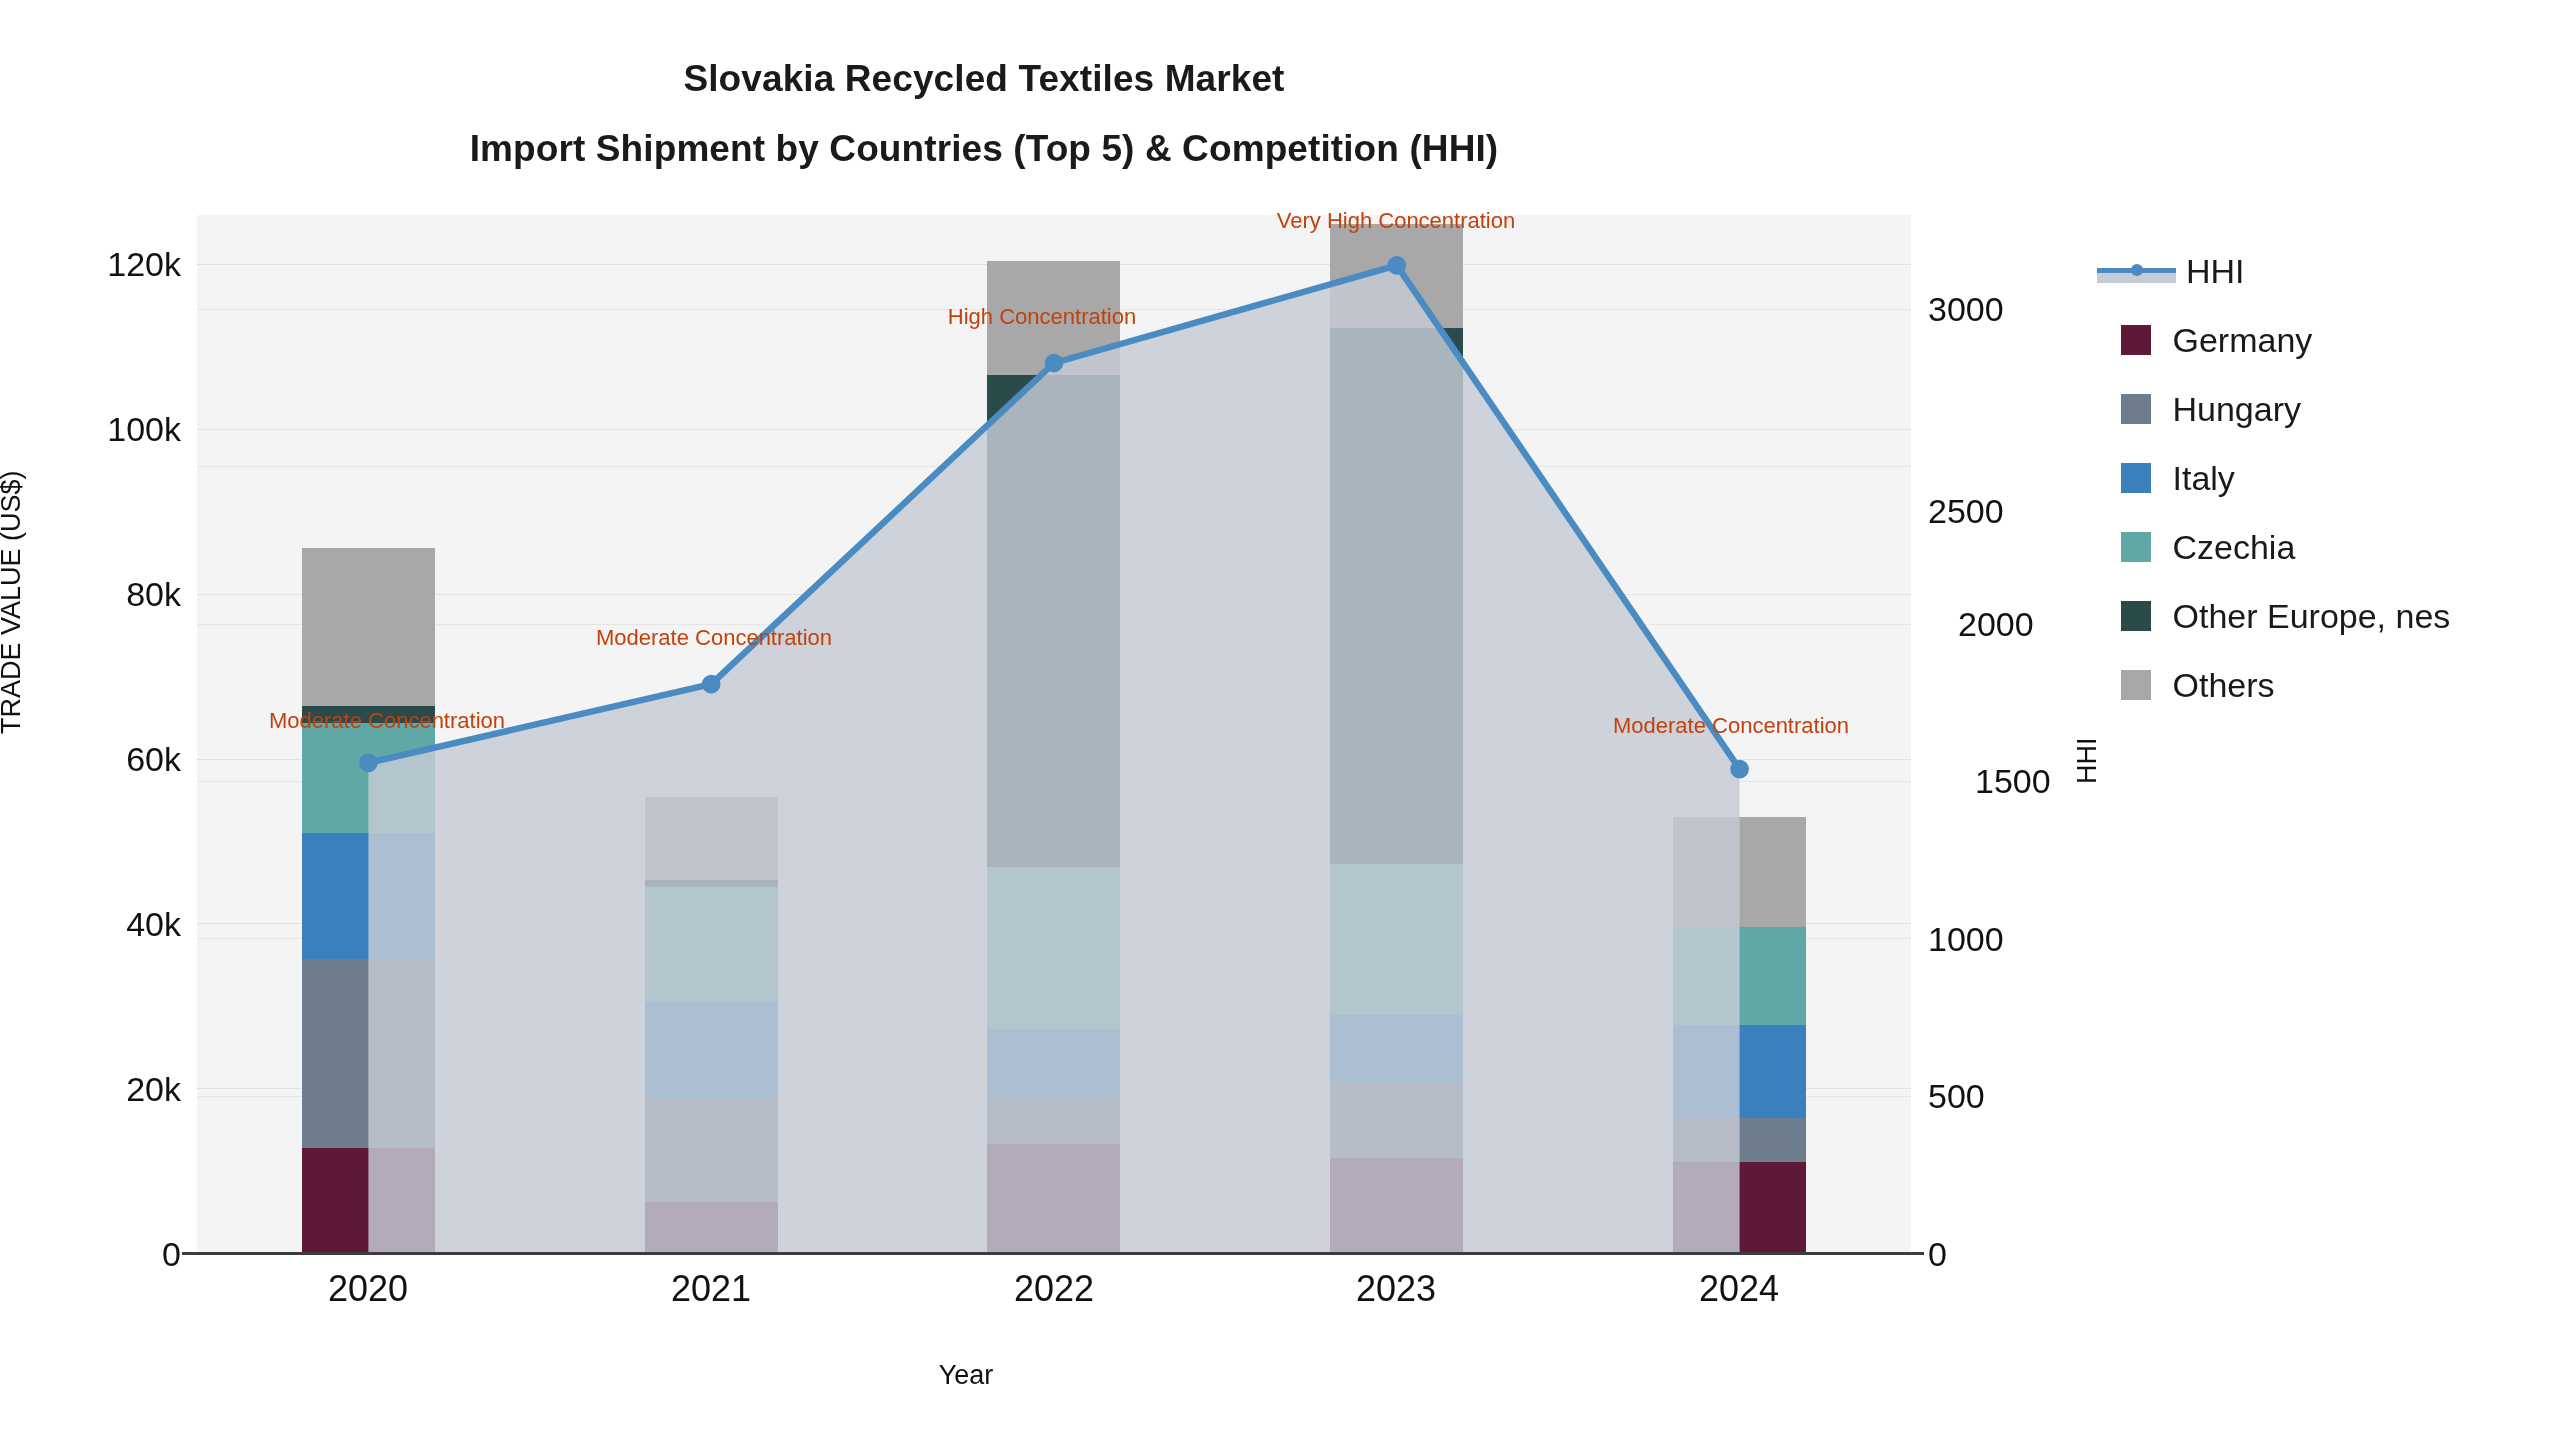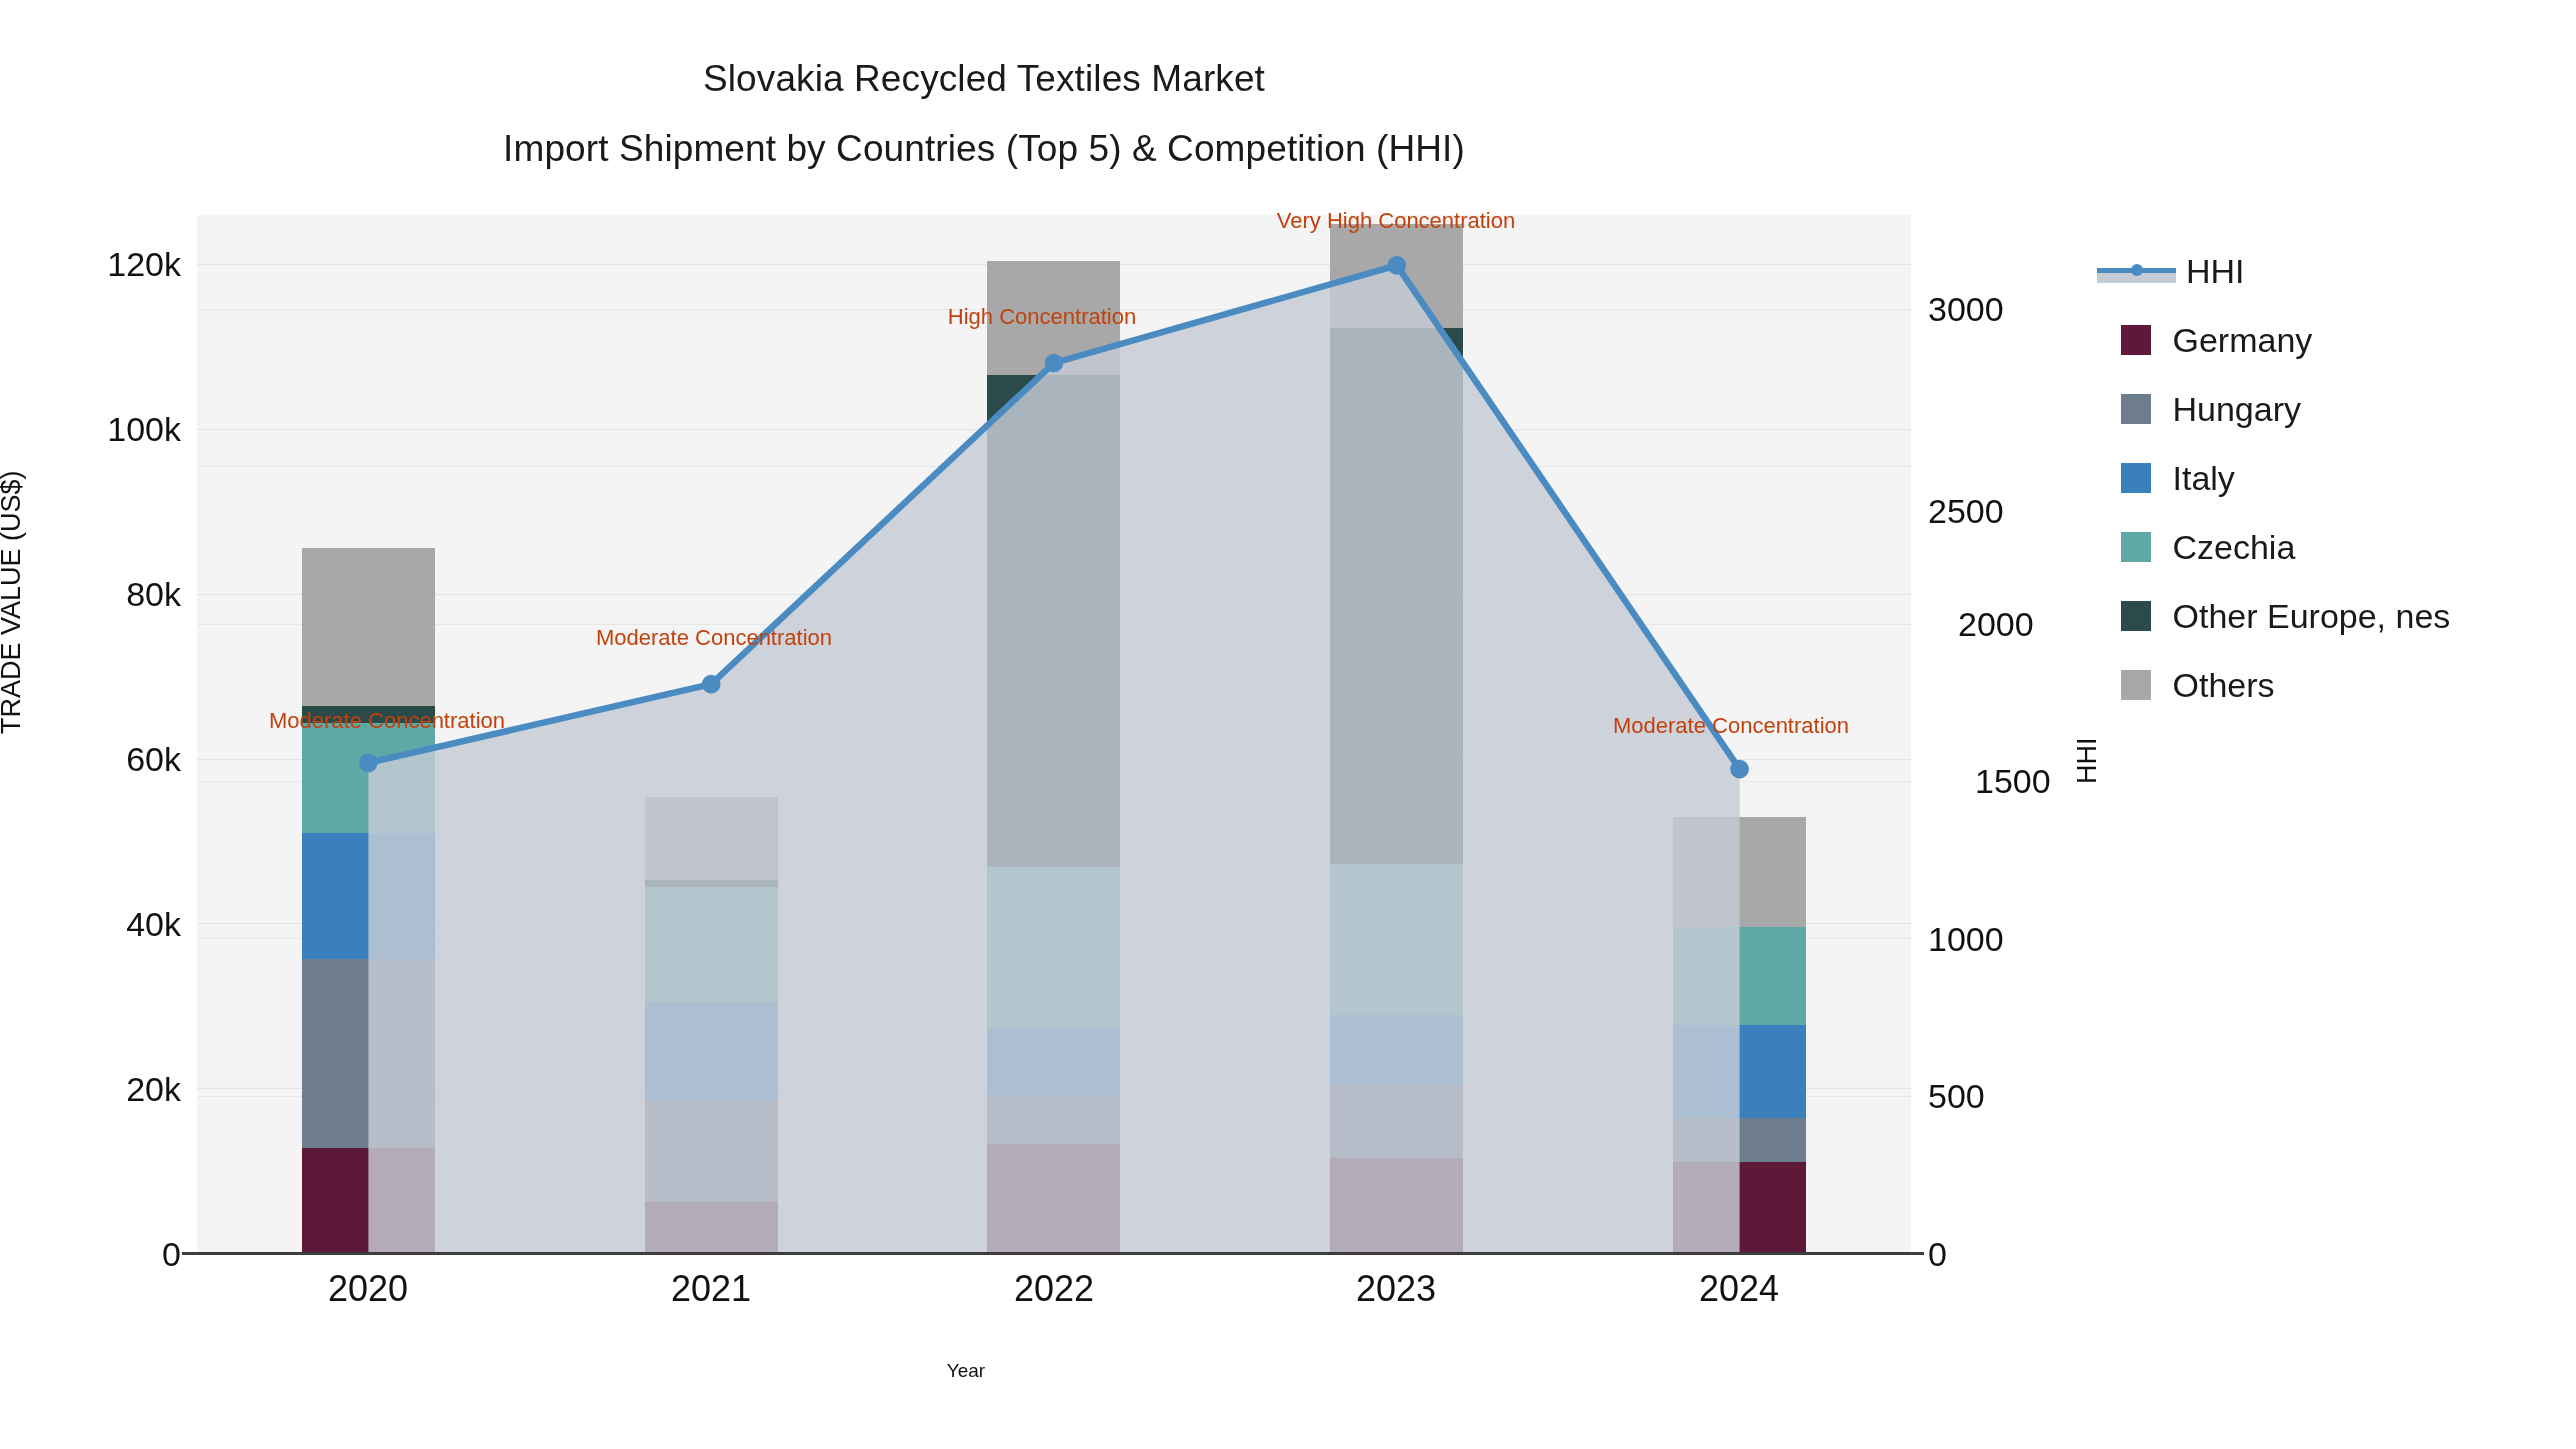--- a/index.html
+++ b/index.html
@@ -2,21 +2,21 @@
 <html style="font-size:11.4px"><head>
 <meta charset="utf-8">
 <title>Slovakia Recycled Textiles Market</title>
 <style>
   html,body{margin:0;padding:0;background:#ffffff;}
   body{width:2576px;height:1449px;font-family:"Liberation Sans",sans-serif;color:#111111;overflow:hidden;}
   .fig{position:relative;width:2576px;height:1449px;background:#ffffff;}
 
   
   .title-block{position:absolute;left:0;top:44px;width:1932px;text-align:center;}
-  .title-line{font-size:37px;line-height:70px;color:#1a1a1a;font-weight:400;letter-spacing:0.1px;padding-left:36px;}
+  .title-line{font-size:37px;line-height:70px;color:#1a1a1a;font-weight:700;letter-spacing:0.1px;padding-left:36px;}
 
   
   .plot{position:absolute;left:197px;top:215px;width:1714px;height:1039px;background:#f4f4f4;}
   .gridlines{position:absolute;inset:0;}
   .gridline{position:absolute;left:0;width:100%;height:1.4px;background:#e6e6e6;}
   .gridline.major{background:#e2e2e2;}
 
   
   .axis-bottom{position:absolute;left:182px;top:1252px;width:1742px;height:2.9px;background:#3c3c3c;}
 
@@ -27,21 +27,21 @@
 
   
   .hhi-svg{position:absolute;left:0;top:0;width:1714px;height:1039px;overflow:visible;}
 
   
   .annot{position:absolute;font-size:22px;color:#c2410c;white-space:nowrap;transform:translate(-50%,-50%);}
   .tickL{position:absolute;font-size:34px;color:#111;transform:translateY(-50%);text-align:right;right:0;white-space:nowrap;}
   .tickR{position:absolute;font-size:34px;color:#111;transform:translateY(-50%);text-align:left;left:0;white-space:nowrap;}
   .tickX{position:absolute;font-size:36px;color:#111;transform:translateX(-50%);top:1268px;white-space:nowrap;}
 
-  .axis-title-x{position:absolute;top:1360px;left:0;width:1932px;text-align:center;font-size:19px;color:#111;}
+  .axis-title-x{position:absolute;top:1360px;left:0;width:1932px;text-align:center;font-size:27px;color:#111;}
   .axis-title-y{position:absolute;left:-4.3px;top:734px;font-size:27px;color:#111;transform:rotate(-90deg);transform-origin:left top;white-space:nowrap;}
   .axis-title-y2{position:absolute;left:2072px;top:784px;font-size:27px;color:#111;transform:rotate(-90deg);transform-origin:left top;white-space:nowrap;}
 
   
   .legend{position:absolute;left:2097px;top:236px;}
   .legend-row{display:flex;align-items:center;height:69px;}
   .legend-swatch{width:30px;height:30px;margin-right:21.5px;flex:0 0 auto;}
   .legend-line-mark{position:relative;width:79px;height:30px;margin-right:10px;flex:0 0 auto;}
   .legend-line-mark .ll-area{position:absolute;left:0;bottom:2.9px;width:79px;height:11.4px;}
   .legend-line-mark .ll-line{position:absolute;left:0;top:12px;width:79px;height:5px;}

